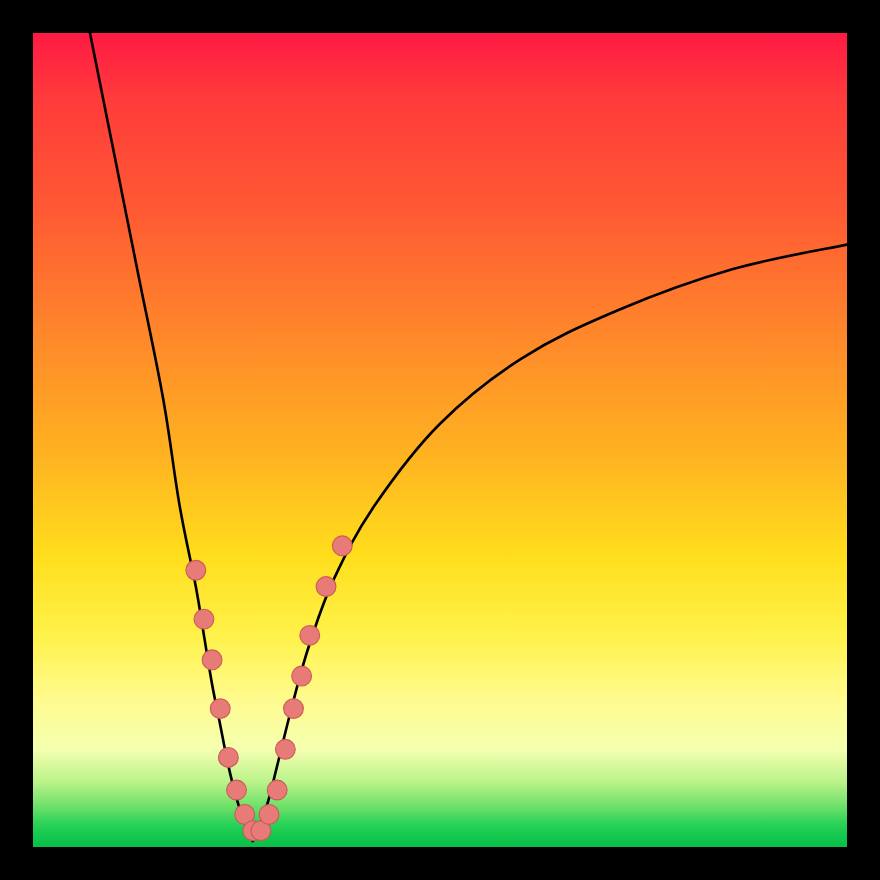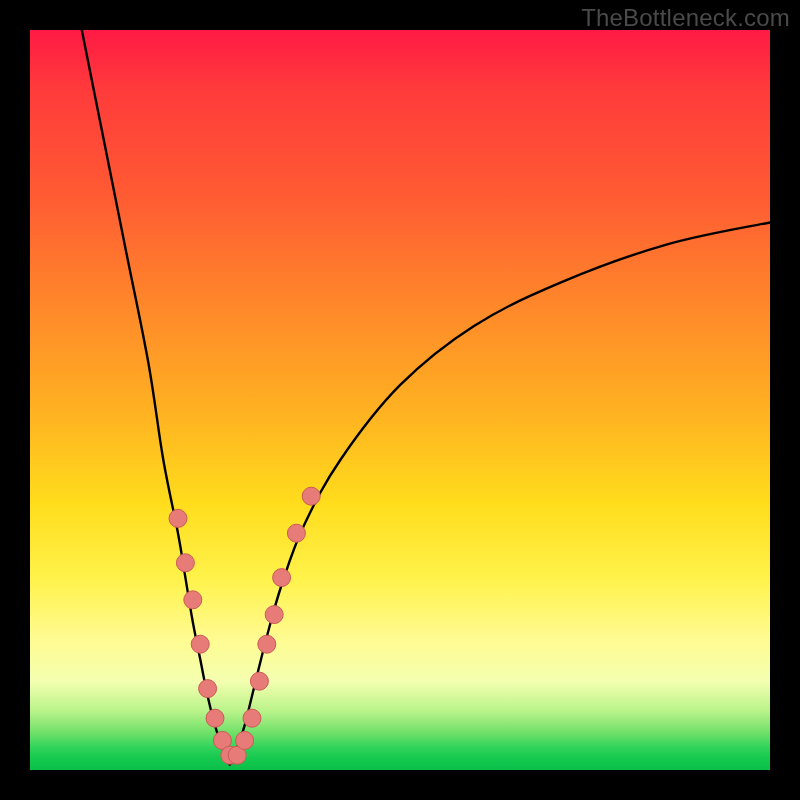--- a/index.html
+++ b/index.html
@@ -57,21 +57,20 @@
     top: 0;
     width: 740px;
     height: 740px;
     pointer-events: none;
   }
 </style>
 </head>
 <body>
 
 <div class="frame">
-  <div class="watermark">TheBottleneck.com</div>
 
   <div class="plot-area">
     <svg class="curve" viewBox="0 0 740 740">
       <g>
           <path d="M 51.800000000000004 0 C 55.79600000000001 19.98, 66.008 71.03999999999999, 74 111 C 81.992 150.96, 88.208 182.04000000000002, 96.2 222 C 104.19200000000001 261.96, 111.74000000000001 295.70399999999995, 118.4 332.99999999999994 C 125.06 370.29599999999994, 127.87199999999999 398.56399999999996, 133.2 429.2 C 138.528 459.836, 144.004 481.888, 148 503.2 C 151.996 524.512, 152.736 531.616, 155.4 547.6 C 158.06400000000002 563.5840000000001, 160.136 577.348, 162.8 592 C 165.46400000000003 606.652, 167.53600000000003 615.68, 170.20000000000002 629 C 172.864 642.32, 174.936 654.012, 177.6 666 C 180.26399999999998 677.988, 182.33599999999998 686.2760000000001, 185 695.6 C 187.66400000000002 704.924, 189.736 711.14, 192.4 717.8 C 195.06400000000002 724.4599999999999, 198.46800000000002 729.936, 199.8 732.6 C 201.132 735.264, 198.46800000000002 735.264, 199.8 732.6 C 201.132 729.936, 204.53600000000003 724.4599999999999, 207.20000000000002 717.8 C 209.864 711.14, 211.936 704.924, 214.6 695.6 C 217.26399999999998 686.2760000000001, 218.004 681.984, 222 666 C 225.996 650.016, 231.472 626.78, 236.8 606.8 C 242.12800000000001 586.8199999999999, 244.94000000000003 574.98, 251.60000000000002 555 C 258.26000000000005 535.02, 263.144 518.444, 273.8 495.79999999999995 C 284.456 473.15599999999995, 293.48400000000004 454.508, 310.8 429.2 C 328.116 403.892, 346.024 379.176, 370 355.2 C 393.976 331.224, 414.696 314.648, 444 296 C 473.304 277.352, 498.16799999999995 266.25199999999995, 532.8 251.59999999999997 C 567.4319999999999 236.94799999999998, 599.1039999999999 225.25600000000003, 636.4 214.60000000000002 C 673.696 203.94400000000002, 721.352 196.396, 740 192.39999999999998" fill="none" stroke="#000000" stroke-width="2.4" stroke-linecap="round"></path>
         </g>
       <g>
           <circle cx="148" cy="488.4" r="9" fill="#e77b78" stroke="#cc5a57" stroke-width="1"></circle>
           <circle cx="155.4" cy="532.8" r="9" fill="#e77b78" stroke="#cc5a57" stroke-width="1"></circle>
           <circle cx="162.8" cy="569.8" r="9" fill="#e77b78" stroke="#cc5a57" stroke-width="1"></circle>

